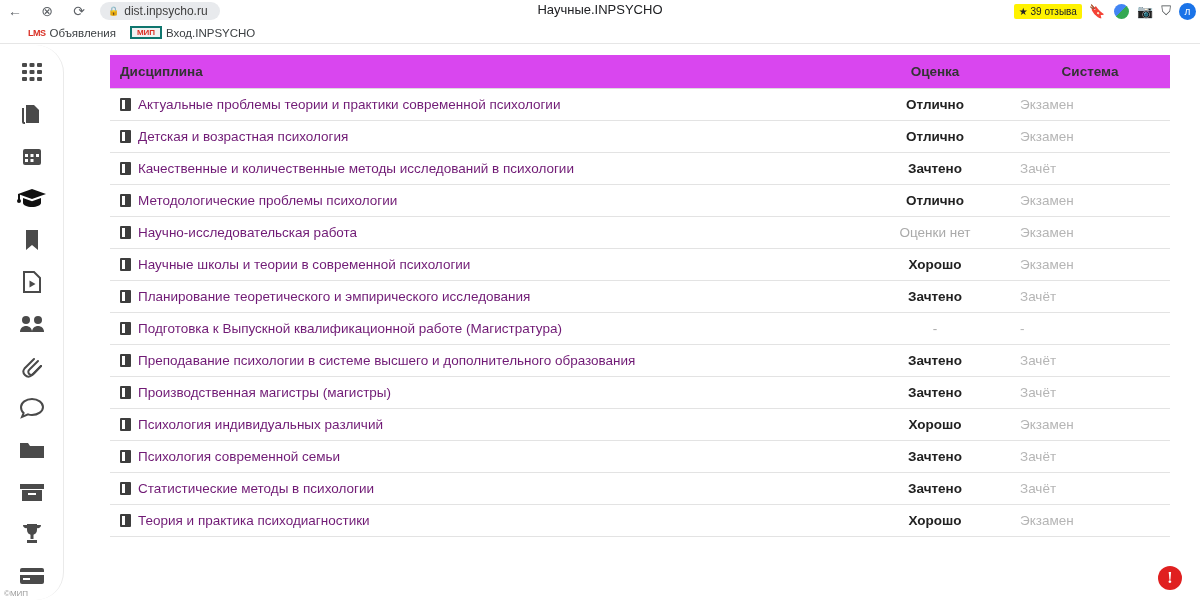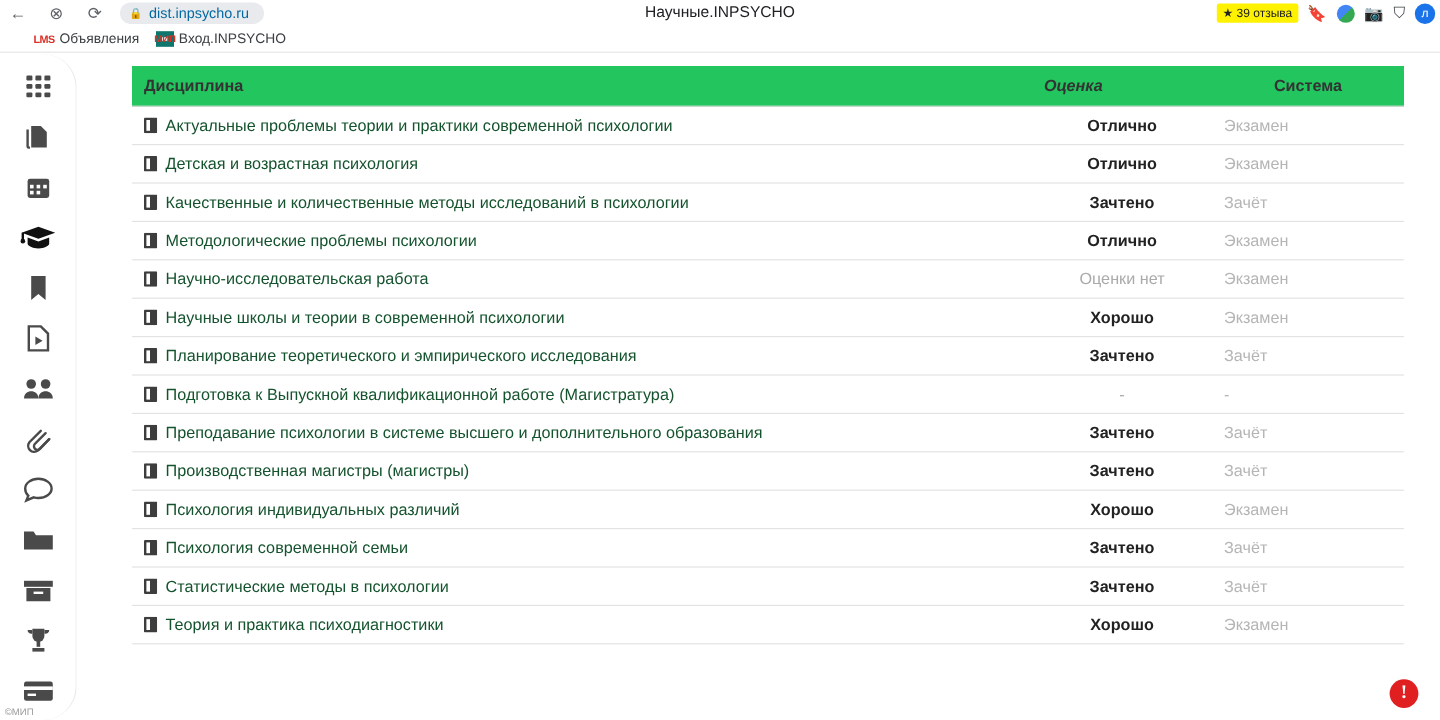--- a/index.html
+++ b/index.html
@@ -28,21 +28,21 @@
     margin-left: 12px;
     height: 18px;
     background: #e8eaed;
     border-radius: 9px;
     display: flex; align-items: center;
     padding: 0 10px 0 8px;
     gap: 5px;
     min-width: 120px;
   }
   .lock-ico { font-size: 9px; color: #5f6368; }
-  .omnibox-url { font-size: 12px; color: #0369a1; white-space: nowrap; }
+  .omnibox-url { font-size: 12px; color: #404040; white-space: nowrap; }
   .tab-title {
     position: absolute; left: 0; right: 0; top: 2px;
     text-align: center; font-size: 13px; color: #202124;
     pointer-events: none;
   }
   .chrome-right {
     position: absolute; right: 4px; top: 0;
     height: 22px; display: flex; align-items: center; gap: 8px;
   }
   .rating-pill {
@@ -71,25 +71,25 @@
     background: #ffffff;
     display: flex; align-items: center;
     padding-left: 4px; gap: 14px;
     border-bottom: 1px solid #e6e6e6;
   }
   .bm-item { display: flex; align-items: center; gap: 4px; font-size: 11.5px; color: #3c4043; }
   .bm-favicon-lms {
     font-size: 9px; font-weight: bold; color: #d93025; letter-spacing: -0.5px; padding-left: 24px;
   }
   .bm-favicon-sq {
-    width: 15px; height: 13px;
+    width: 32px; height: 13px;
     background: #f2f2f2;
     display: flex; align-items: center; justify-content: center;
     font-size: 8px; color: #d93025; font-weight: bold;
-    border: 5px solid #0f766e;
+    border: 2px solid #0f766e;
   }
 
   
   .rail {
     position: absolute; left: 0; top: 45px;
     width: 64px; height: 555px;
     background: #ffffff;
     border-right: 1px solid #eaeaea;
     display: flex; flex-direction: column; align-items: center;
     padding-top: 10px; gap: 9px; border-radius: 28px;
@@ -117,36 +117,36 @@
     position: absolute; left: 46px; top: 10px;
     width: 1060px;
   }
   table.grades {
     width: 1060px;
     border-collapse: collapse;
     font-size: 13.5px;
     color: #333;
   }
   table.grades thead th {
-    background: #22c55e;
+    background: #d946ef;
     font-weight: bold;
     text-align: left;
     padding: 9px 10px;
     color: #333;
     font-size: 13.5px;
     border-bottom: 1px solid #dcdcdc;
   }
-  table.grades thead th.c-grade { text-align: left; width: 150px; font-style: italic; }
+  table.grades thead th.c-grade { text-align: center; width: 150px; }
   table.grades thead th.c-system { text-align: center; width: 160px; }
   table.grades tbody td {
     padding: 8px 10px;
     border-bottom: 1px solid #e3e3e3;
     vertical-align: middle;
   }
-  td.c-disc { color: #14532d; }
+  td.c-disc { color: #701a75; }
   td.c-grade { text-align: center; font-weight: bold; color: #222; }
   td.c-grade.muted { font-weight: normal; color: #aaaaaa; }
   td.c-system { text-align: left; color: #b5b5b5; }
   .doc-ico {
     display: inline-block;
     width: 11px; height: 13px;
     margin-right: 7px;
     vertical-align: -2px;
     position: relative;
   }

